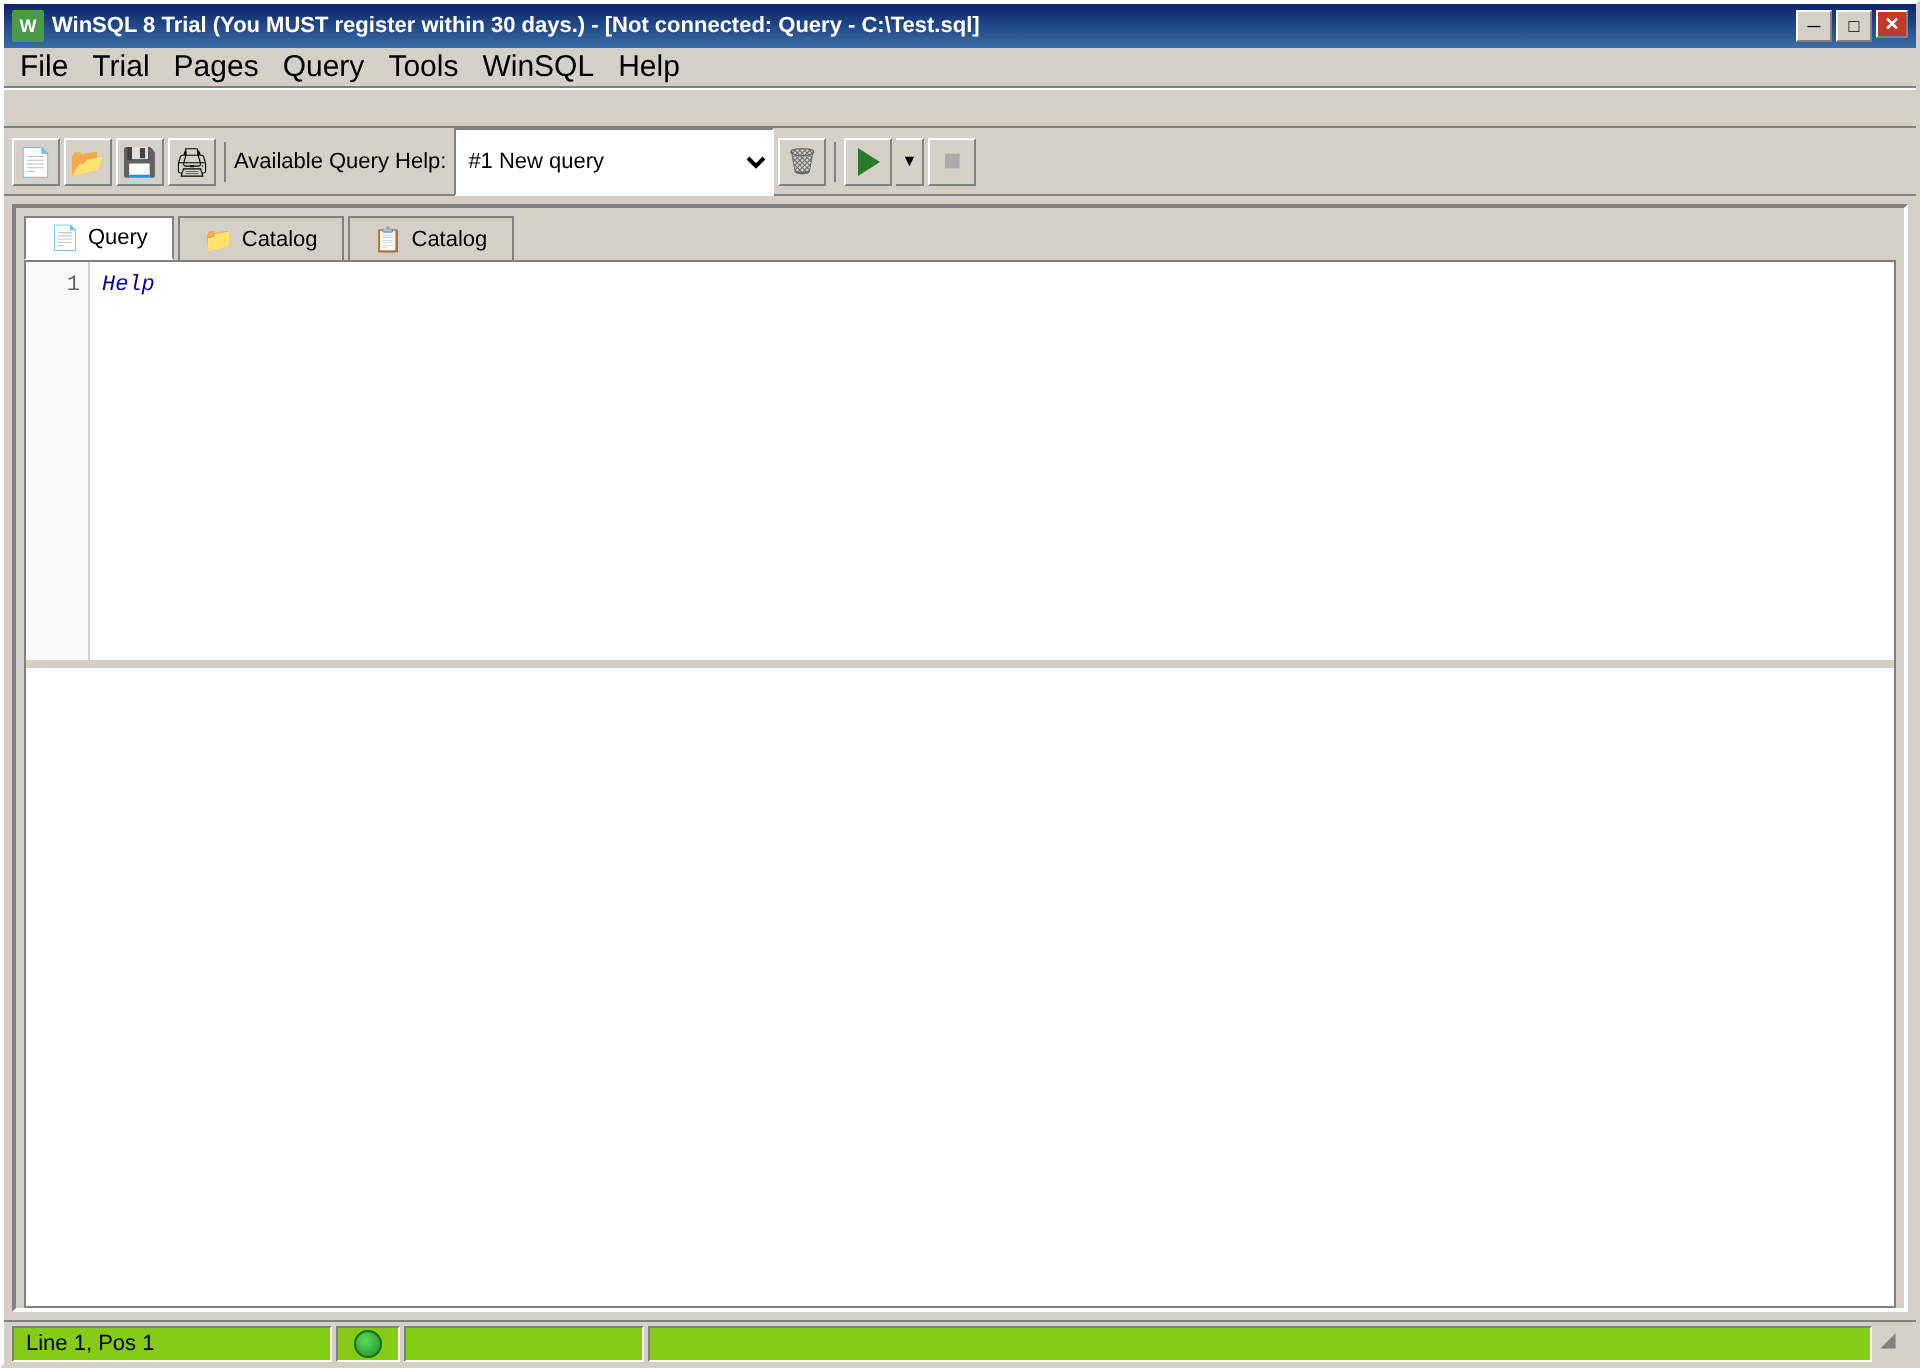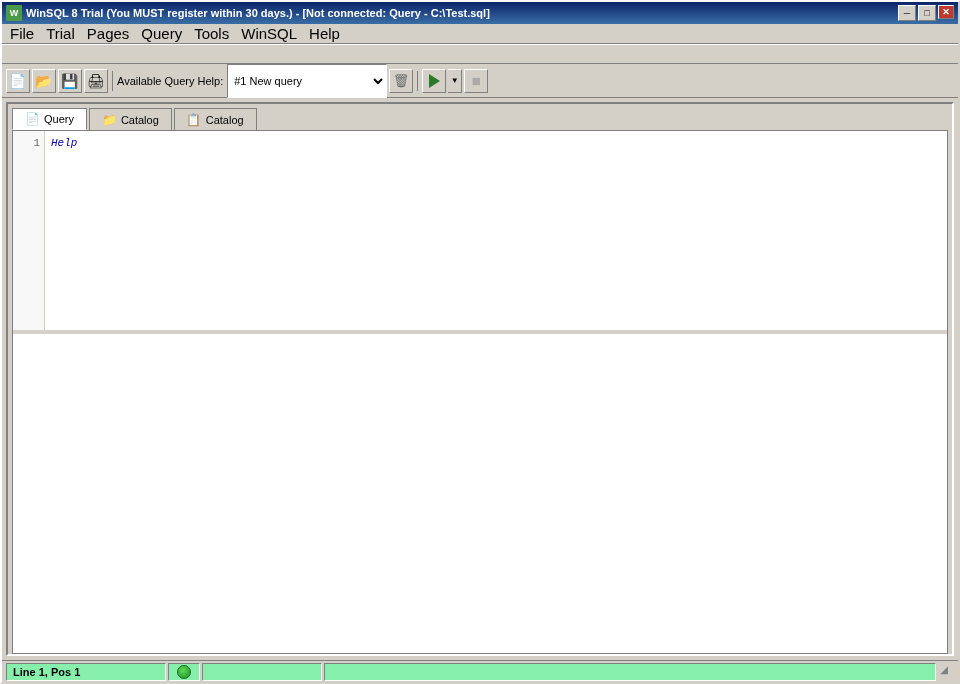--- a/index.html
+++ b/index.html
@@ -327,22 +327,21 @@
     }
 
     .status-segment {
       border: 1px solid;
       border-color: #808080 #ffffff #ffffff #808080;
       height: 18px;
       display: flex;
       align-items: center;
       padding: 0 6px;
       font-size: 11px;
-      background: #86efac;
-      font-weight: bold;
+      background: #84cc16;
     }
 
     .status-segment.wide {
       width: 160px;
     }
 
     .status-dot {
       width: 14px;
       height: 14px;
       background: radial-gradient(circle at 40% 35%, #5adc5a, #228b22);

